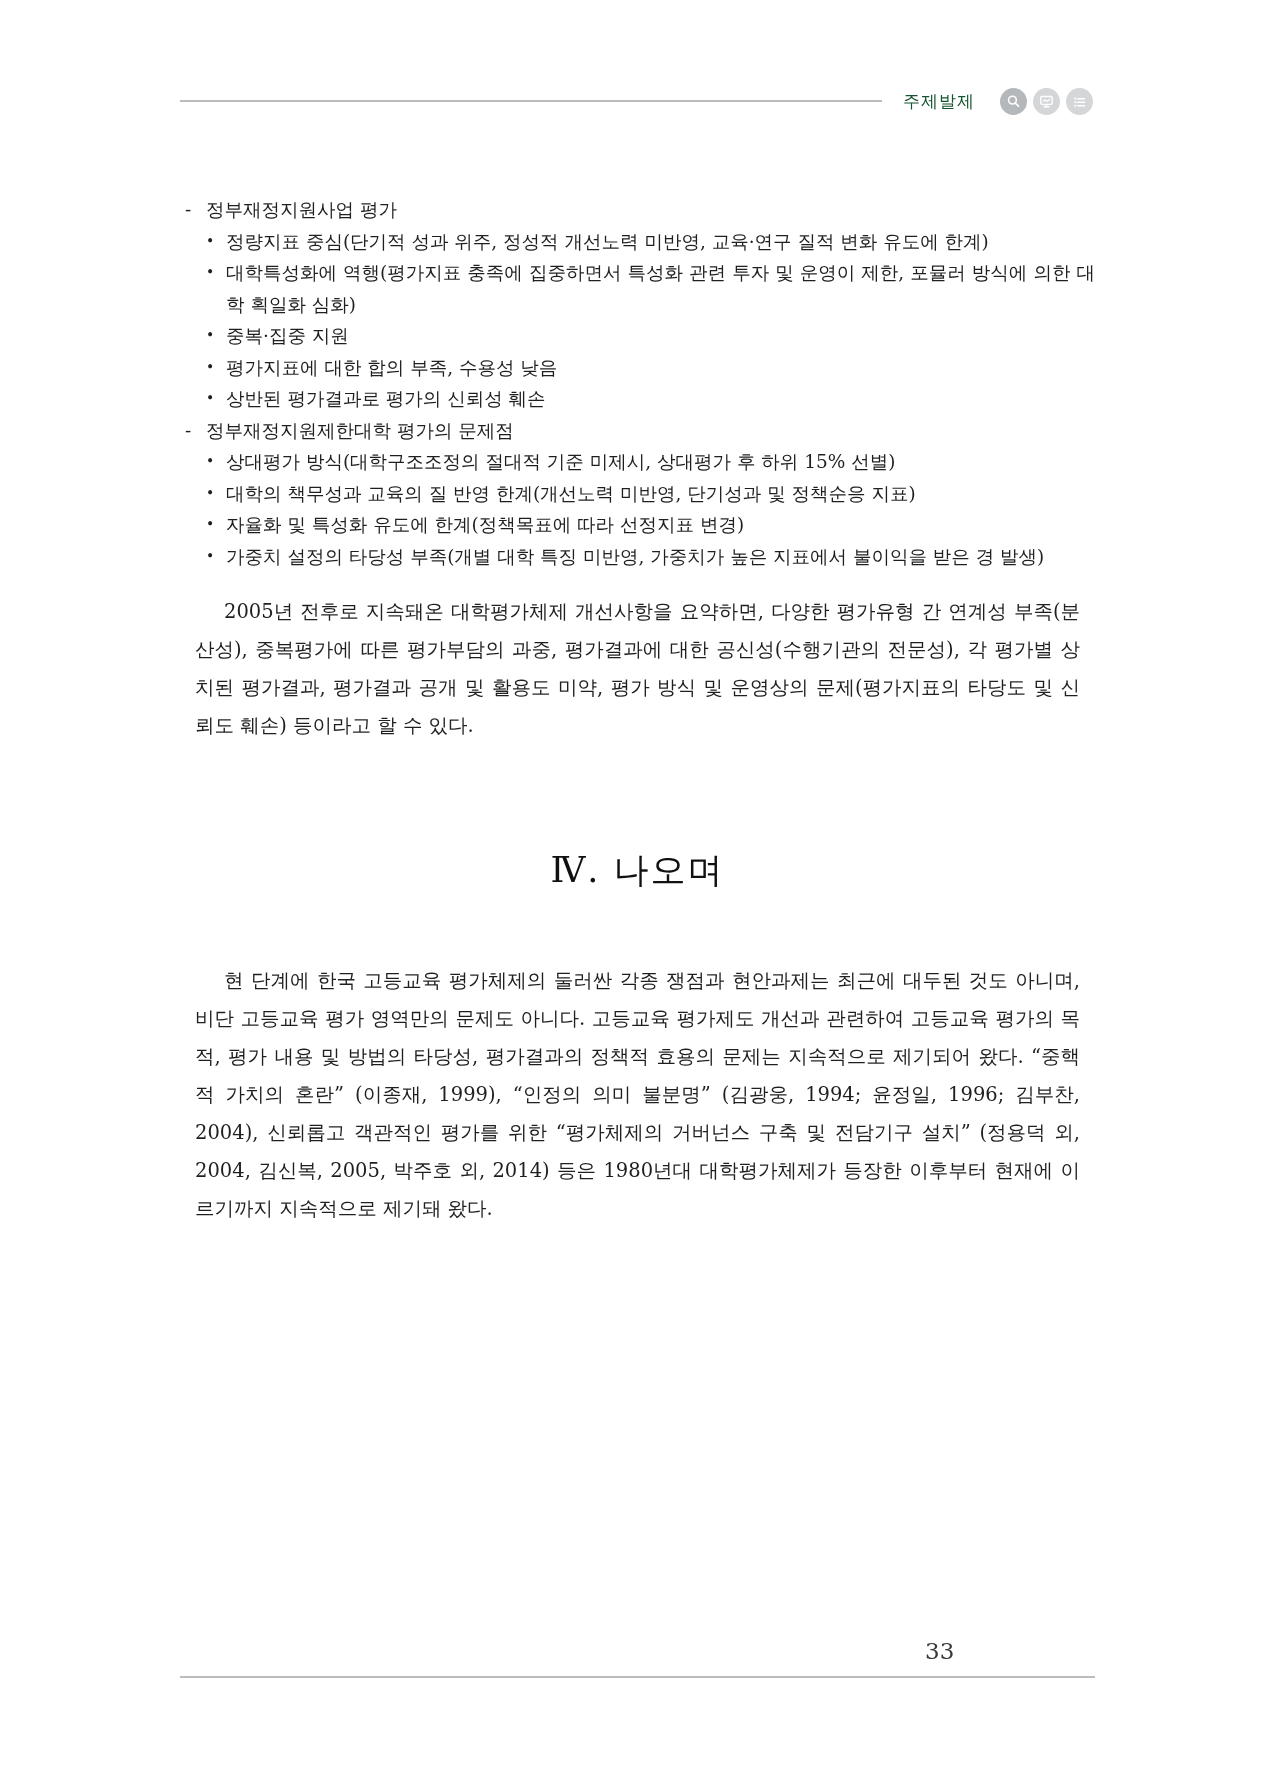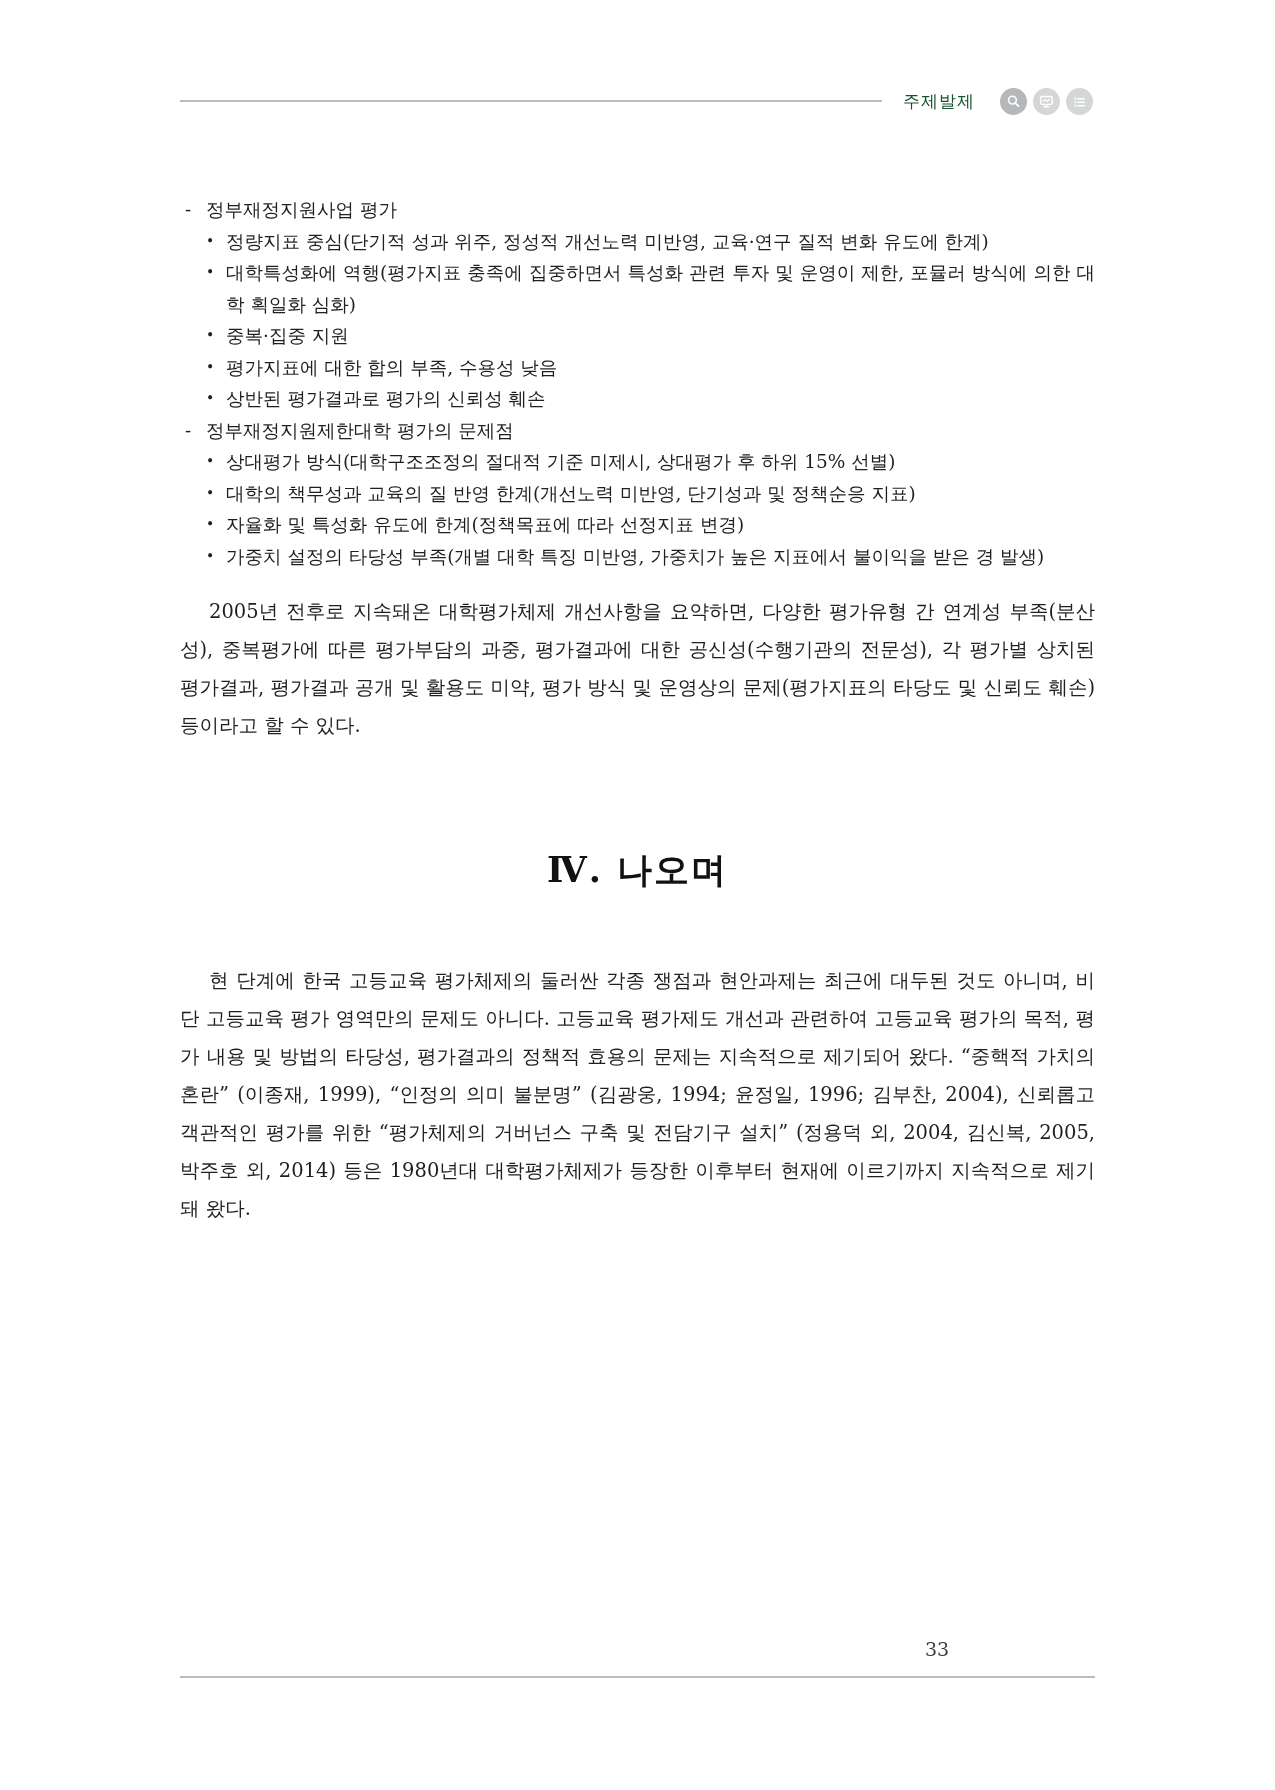--- a/index.html
+++ b/index.html
@@ -67,43 +67,43 @@
     margin-left: 26px;
   }
   .outline-item .marker {
     width: 20px; flex: 0 0 20px;
     font-size: 14px;
   }
   .outline .txt { flex: 1 1 auto; text-align: justify; }
 
   
   .para {
-    margin: 0;
+    margin: 15px;
     font-size: 19.5px;
     line-height: 38px;
     text-align: justify;
     text-indent: 29px;
   }
   .para.first { margin-top: 21px; }
 
   
   .section-heading {
     margin: 102px 0 68px 0;
     text-align: center;
     font-size: 35px;
-    font-weight: bold;
+    font-weight: normal;
     letter-spacing: 2px;
     color: #111;
   }
 
   
   .page-number {
     position: absolute;
     left: 925px; top: 1638px;
-    font-size: 19px;
+    font-size: 23px;
     color: #3a3a3a;
   }
   .footer-line {
     position: absolute;
     left: 180px; top: 1676px;
     width: 915px; height: 2px;
     background: #bcbcbc;
   }
 </style>
 </head>

